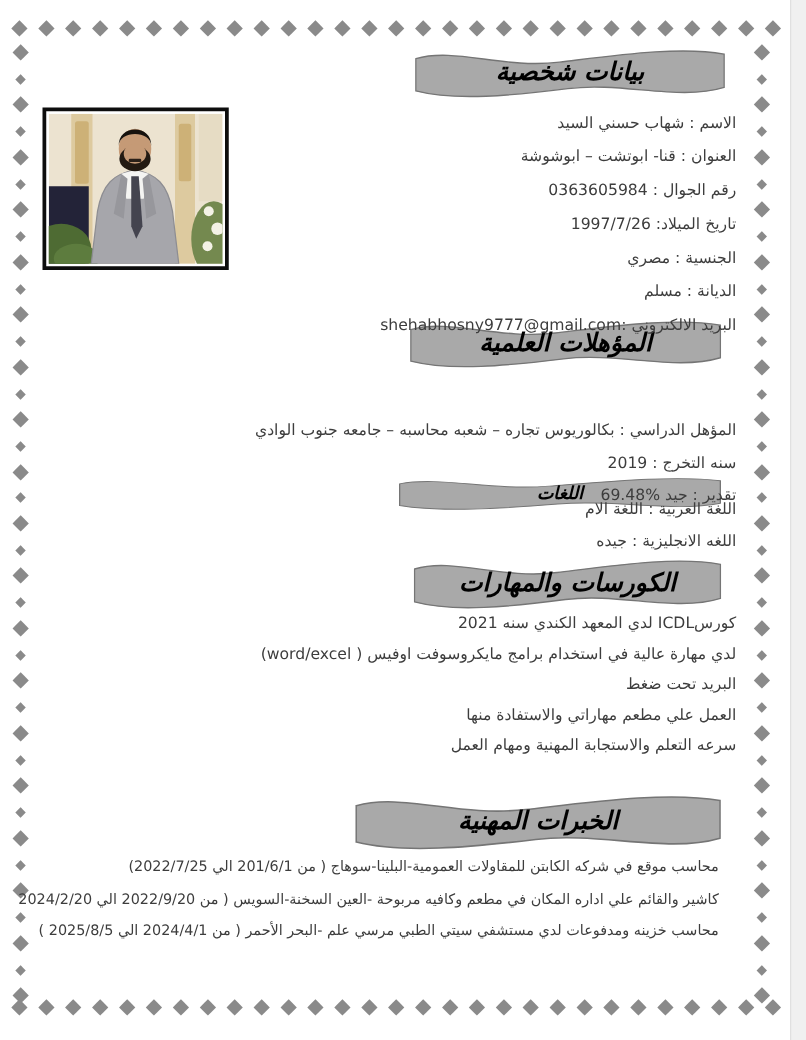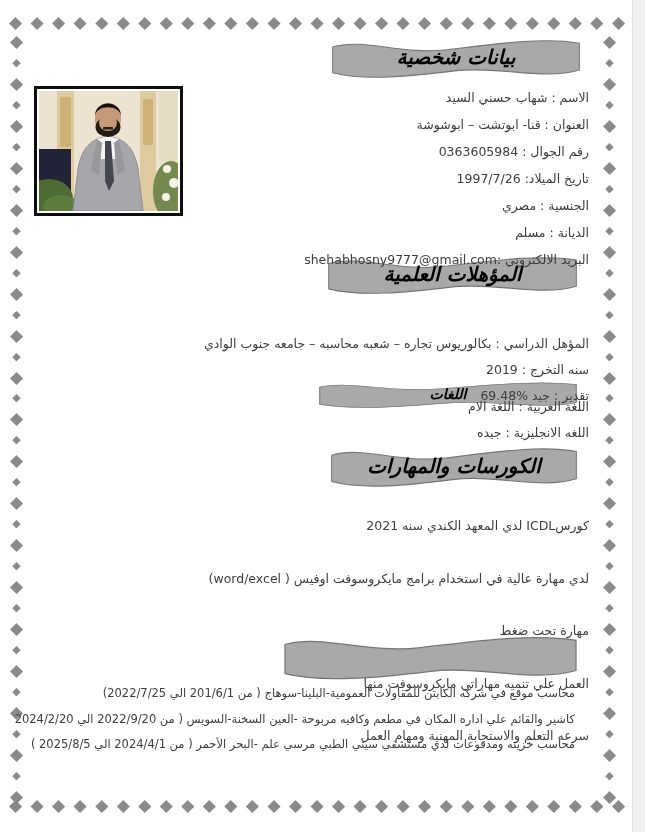--- a/index.html
+++ b/index.html
@@ -46,21 +46,21 @@
     position:absolute;direction:rtl;text-align:right;
     color:#3d3d3d;font-size:12.5px;white-space:nowrap;
   }
   .tblock div{height:27px;line-height:27px;}
   #personal-lines  {top:84px; right:56px;}
   #education-lines {top:295px;right:56px;margin-top:36px;}
   #education-lines div{height:26px;line-height:26px;}
   #languages-lines {top:394px;right:56px;}
   #languages-lines div{height:26px;line-height:26px;}
   #skills-lines    {top:486px;right:56px;}
-  #skills-lines div{height:24.5px;line-height:24.5px;margin-top:28px;}
+  #skills-lines div{height:24.5px;line-height:24.5px;}
   #experience-lines{top:681px;right:70px;font-size:11.5px;}
   #experience-lines div{height:25.5px;line-height:25.5px;}
 </style>
 </head>
 <body>
 
 <div class="window-edge"></div>
 
 <div class="dborder db-top" id="bt">
     <span>◆</span>
@@ -261,20 +261,21 @@
   <svg viewBox="0 0 300 50" preserveAspectRatio="none">
     <path d="M2 13 C 40 3, 85 22, 140 16 C 195 10, 255 2, 298 9 L 298 38 C 255 50, 200 33, 148 39 C 95 45, 40 50, 2 41 Z" fill="#a9a9a9" stroke="#757575" stroke-width="1.2"></path>
   </svg>
   <div class="banner-title">الكورسات والمهارات</div>
 </div>
 
 <div class="banner" id="banner-experience">
   <svg viewBox="0 0 300 50" preserveAspectRatio="none">
     <path d="M2 13 C 40 3, 85 22, 140 16 C 195 10, 255 2, 298 9 L 298 38 C 255 50, 200 33, 148 39 C 95 45, 40 50, 2 41 Z" fill="#a9a9a9" stroke="#757575" stroke-width="1.2"></path>
   </svg>
+  <div class="banner-title">الخبرات المهنية</div>
 </div>
 
 <div class="tblock" id="personal-lines">
   <div>الاسم : شهاب حسني السيد</div>
   <div>العنوان : قنا- ابوتشت – ابوشوشة</div>
   <div>رقم الجوال : 0363605984</div>
   <div>تاريخ الميلاد:  1997/7/26</div>
   <div>الجنسية : مصري</div>
   <div>الديانة : مسلم</div>
   <div>البريد الالكتروني :shehabhosny9777@gmail.com</div>
@@ -287,22 +288,22 @@
 </div>
 
 <div class="tblock" id="languages-lines">
   <div>اللغة العربية : اللغة الام</div>
   <div>اللغه الانجليزية : جيده</div>
 </div>
 
 <div class="tblock" id="skills-lines">
   <div>كورسICDL لدي  المعهد الكندي سنه 2021</div>
   <div>لدي مهارة عالية في استخدام برامج مايكروسوفت اوفيس ( word/excel)</div>
-  <div>مهارة تحت ضغط</div>
-  <div>العمل علي تنميه مهاراتي مايكروسوفت منها</div>
+  <div>البريد تحت ضغط</div>
+  <div>العمل علي مطعم مهاراتي والاستفادة منها</div>
   <div>سرعه التعلم والاستجابة  المهنية ومهام العمل</div>
 </div>
 
 <div class="tblock" id="experience-lines">
   <div>محاسب موقع في شركه الكابتن للمقاولات العمومية-البلينا-سوهاج ( من 201/6/1 الي 2022/7/25)</div>
   <div>كاشير والقائم علي اداره المكان في مطعم وكافيه مربوحة -العين السخنة-السويس ( من 2022/9/20 الي 2024/2/20</div>
   <div>محاسب خزينه ومدفوعات لدي مستشفي سيتي الطبي مرسي علم -البحر الأحمر ( من 2024/4/1 الي 2025/8/5 )</div>
 </div>
 
 </body></html>

